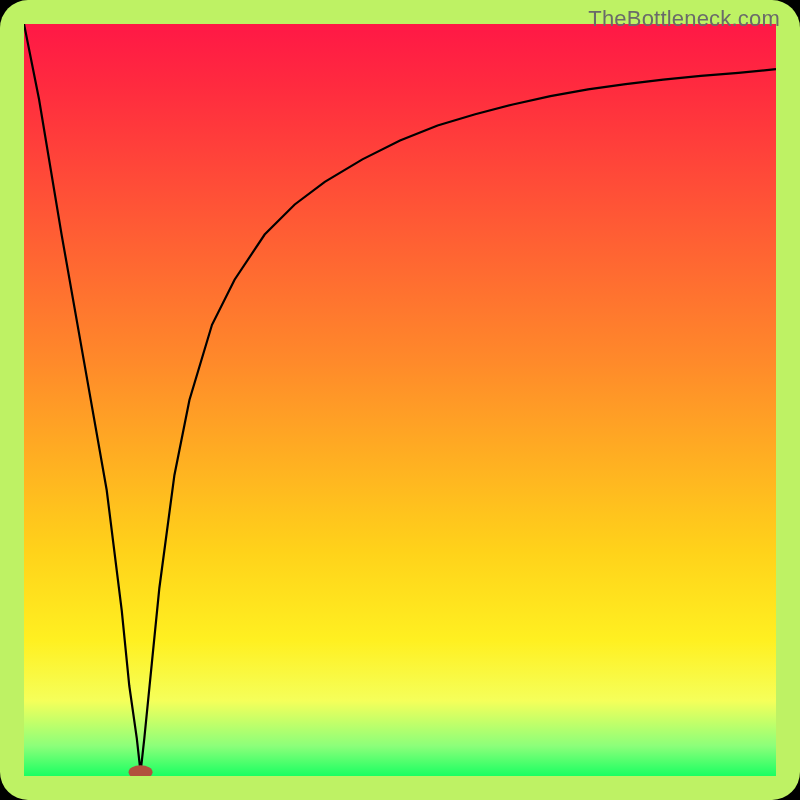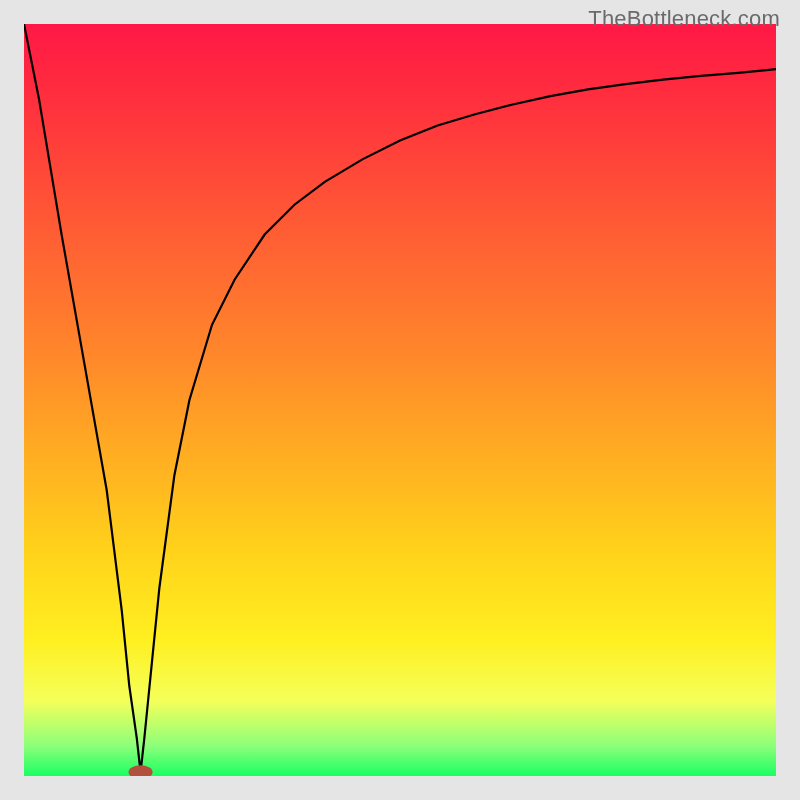--- a/index.html
+++ b/index.html
@@ -7,21 +7,22 @@
     padding: 0;
     width: 800px;
     height: 800px;
     overflow: hidden;
     background: #000;
     font-family: Arial, Helvetica, sans-serif;
   }
   .frame {
     position: absolute;
     inset: 0;
-    background: #e5e5e5;
+    background: #bef264;
+    border-radius: 28px;
   }
   .plot {
     position: absolute;
     background: linear-gradient(
       to bottom,
       var(--c-top) 0%,
       var(--c-red) 8%,
       var(--c-orange) 45%,
       var(--c-yellow) 70%,
       var(--c-yellow2) 82%,

